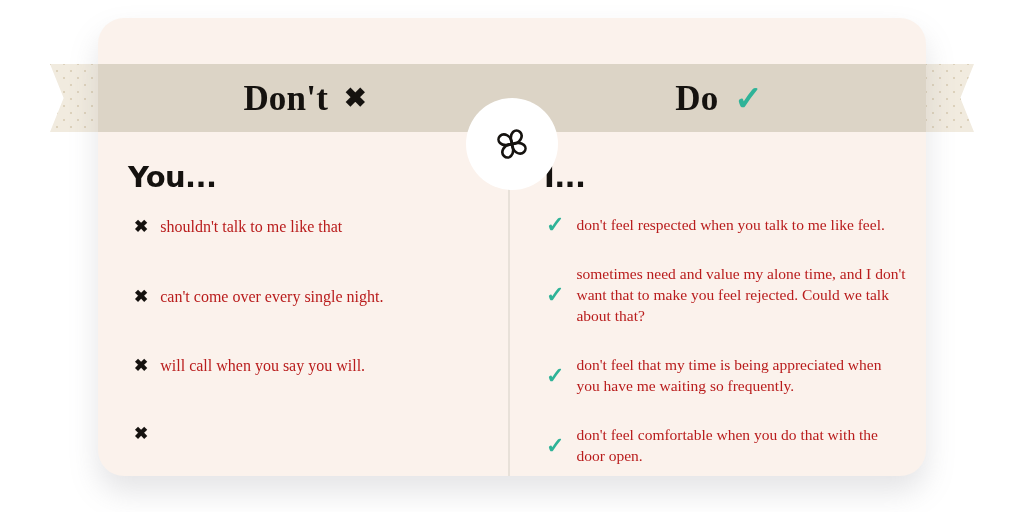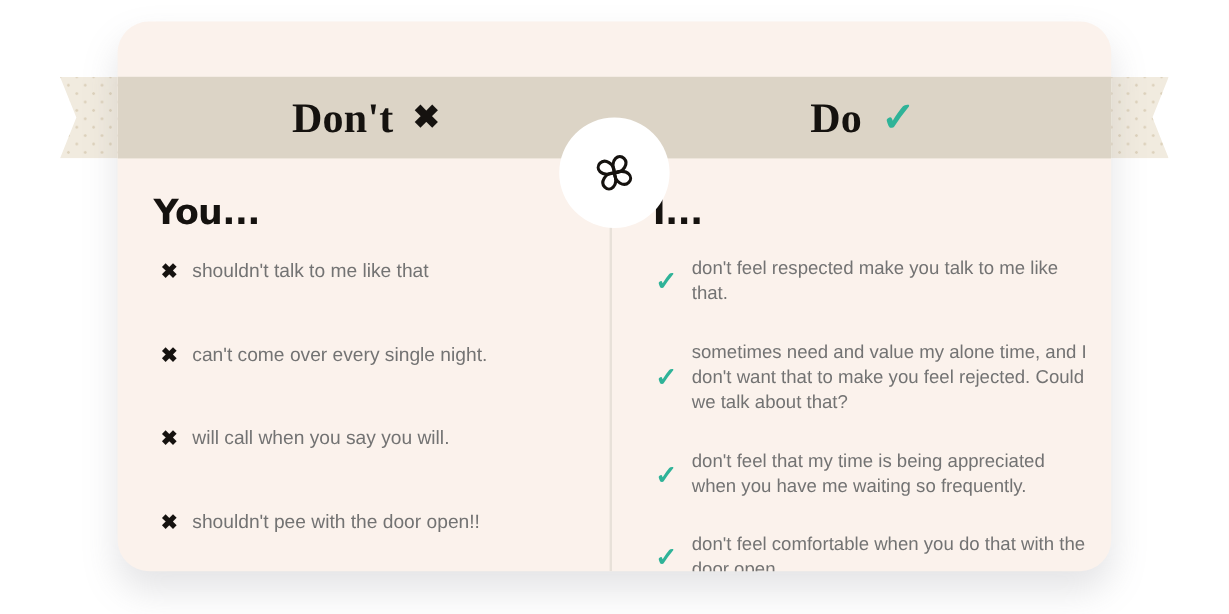--- a/index.html
+++ b/index.html
@@ -152,23 +152,23 @@
 
   .bullet {
     flex: 0 0 auto;
     line-height: 1;
     font-weight: 700;
   }
   .bullet-cross { color: #15120f; font-size: 17px; }
   .bullet-check { color: #2fb398; font-size: 22px; }
 
   .item-text {
-    font-family: Liberation Sans, sans-serif;
+    font-family: Liberation Serif, serif;
     font-size: 15.5px;
-    color: #737373;
+    color: #b91c1c;
     line-height: 1.35;
   }
   .col-left .item-text { font-size: 16px; }
 </style>
 </head>
 <body>
 
 <div class="stage">
 
   <div class="ribbon-tail ribbon-tail-left"></div>
@@ -212,31 +212,30 @@
           <li class="item">
             <span class="bullet bullet-cross">✖</span>
             <span class="item-text">can't come over every single night.</span>
           </li>
           <li class="item">
             <span class="bullet bullet-cross">✖</span>
             <span class="item-text">will call when you say you will.</span>
           </li>
           <li class="item">
             <span class="bullet bullet-cross">✖</span>
-            <span class="item-text">shouldn't pee with the door open!!</span>
           </li>
         </ul>
       </div>
 
       <div class="col col-right">
         <div class="col-heading">I...</div>
         <ul class="items">
           <li class="item">
             <span class="bullet bullet-check">✓</span>
-            <span class="item-text">don't feel respected make you talk to me like that.</span>
+            <span class="item-text">don't feel respected when you talk to me like feel.</span>
           </li>
           <li class="item">
             <span class="bullet bullet-check">✓</span>
             <span class="item-text">sometimes need and value my alone time, and I don't want that to make you feel rejected. Could we talk about that?</span>
           </li>
           <li class="item">
             <span class="bullet bullet-check">✓</span>
             <span class="item-text">don't feel that my time is being appreciated when you have me waiting so frequently.</span>
           </li>
           <li class="item">

